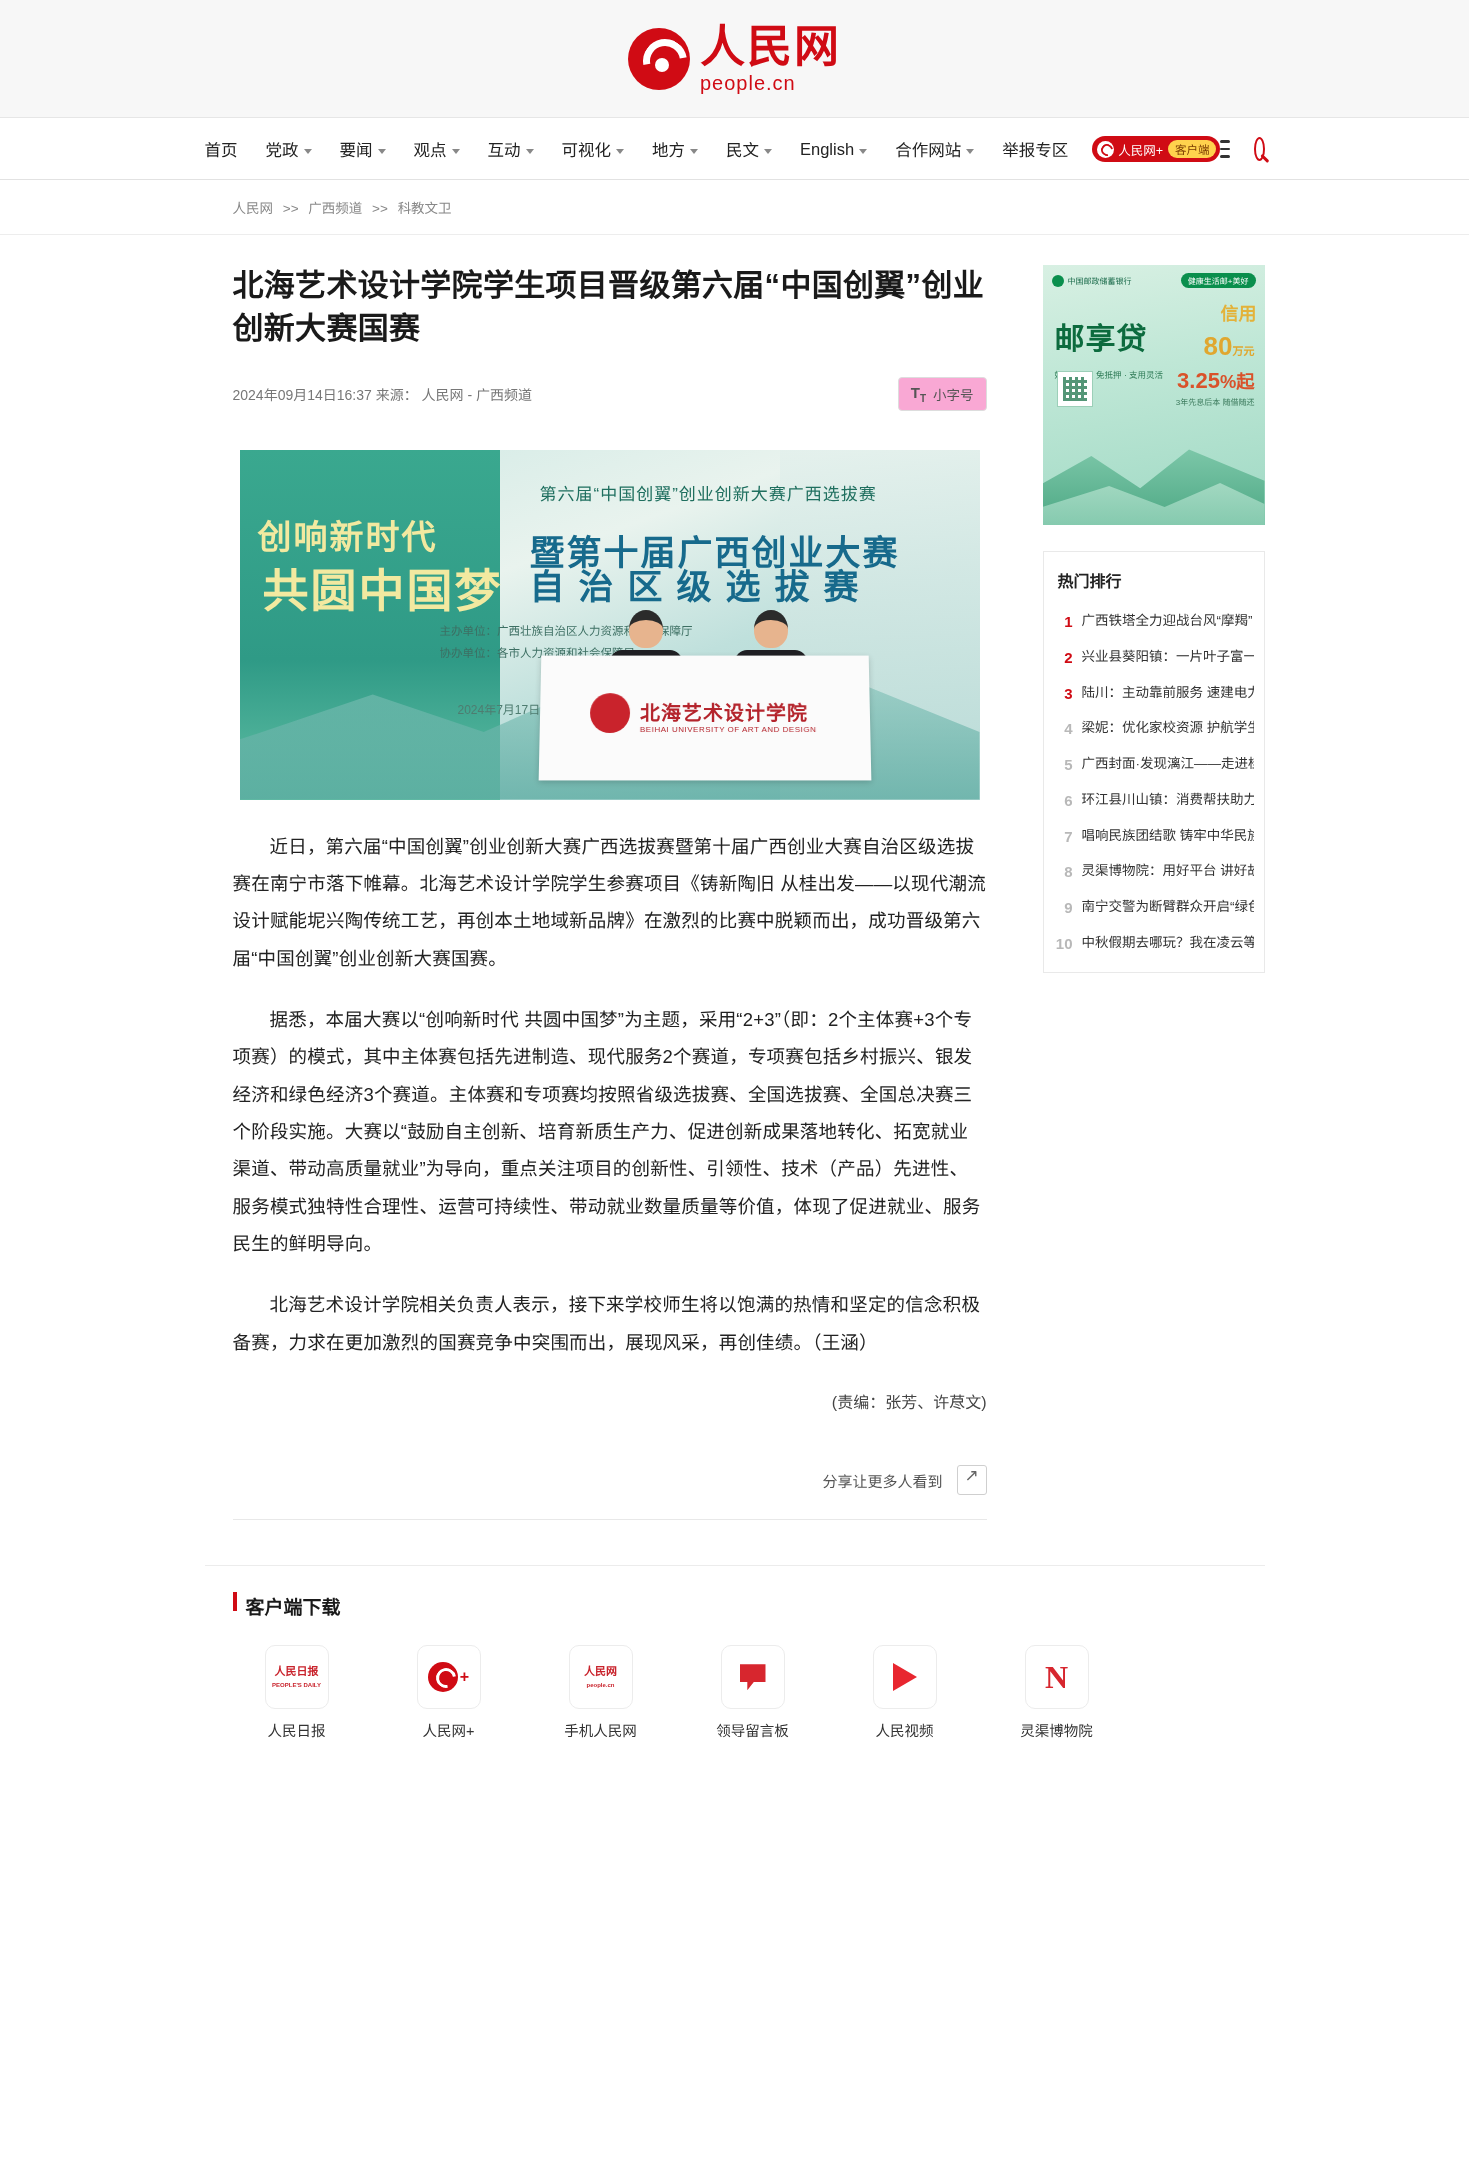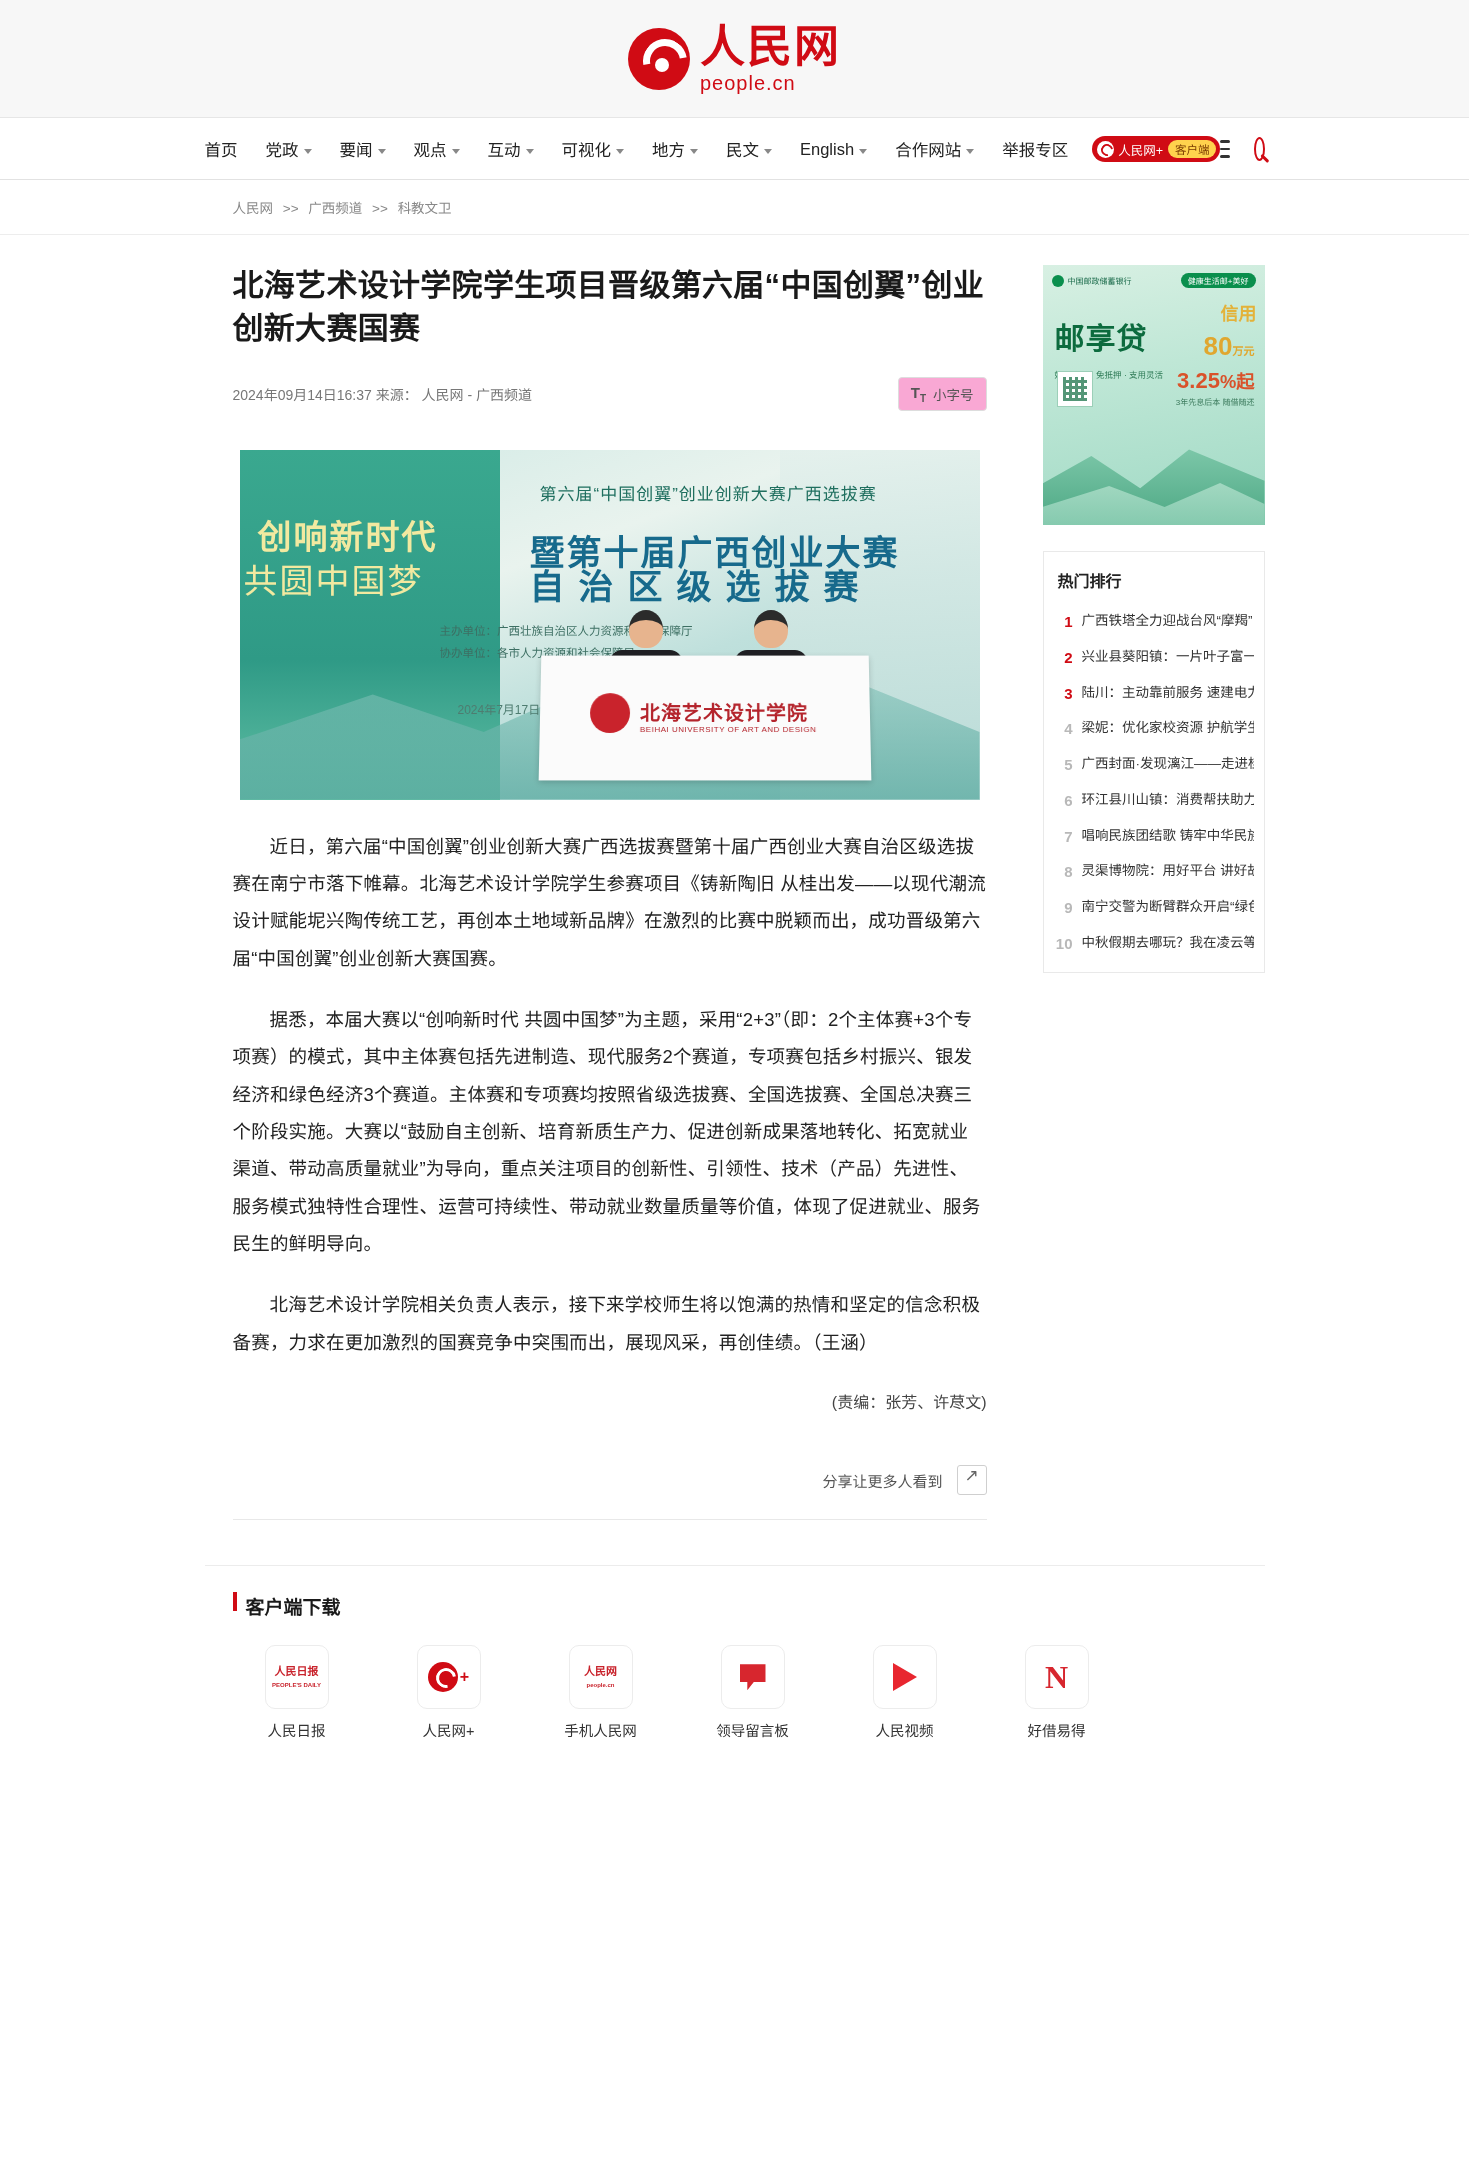--- a/index.html
+++ b/index.html
@@ -259,22 +259,22 @@
   }
   .photo .t3 {
     position:absolute; left:290px; top:108px;
     font-size:35px; font-weight:bold; color:#176a8c; letter-spacing:14px;
   }
   .photo .slogan1 {
     position:absolute; left:18px; top:60px;
     font-size:34px; font-weight:bold; color:#f2e9a0; letter-spacing:2px;
   }
   .photo .slogan2 {
-    position:absolute; left:4px; top:104px;
-    font-size:34px; font-weight:normal; color:#f2e9a0; letter-spacing:2px;
+    position:absolute; left:23px; top:104px;
+    font-size:46px; font-weight:bold; color:#f2e9a0; letter-spacing:2px;
   }
   .photo .org1 {
     position:absolute; left:200px; top:172px;
     font-size:11.5px; color:#3d6f63;
   }
   .photo .org2 {
     position:absolute; left:200px; top:194px;
     font-size:11.5px; color:#3d6f63;
   }
   .photo .date {
@@ -735,16 +735,16 @@
     <div class="dl-item">
       <div class="dl-icon">
           <span class="ic-play"></span>
         </div>
       <div class="dl-label">人民视频</div>
     </div>
     <div class="dl-item">
       <div class="dl-icon">
           <span class="ic-n">N</span>
         </div>
-      <div class="dl-label">好借易得</div>
+      <div class="dl-label">灵渠博物院</div>
     </div>
   </div>
 </div>
 
 </body></html>

